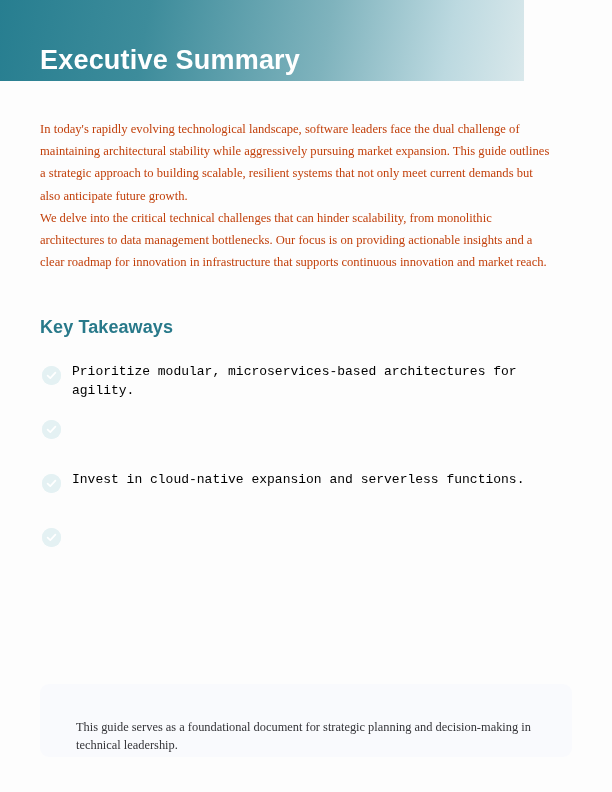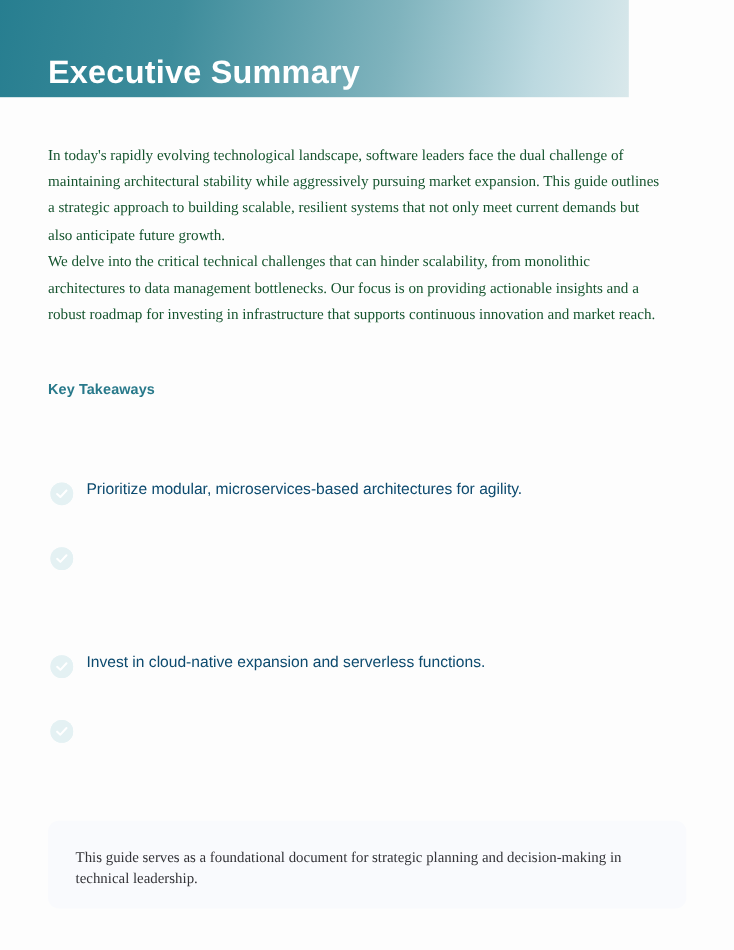--- a/index.html
+++ b/index.html
@@ -41,35 +41,35 @@
   .content {
     position: absolute;
     left: 40px;
     top: 118px;
     width: 512px;
   }
   .para {
     font-family: "Liberation Serif", serif;
     font-size: 12.6px;
     line-height: 22.2px;
-    color: #14532d;
+    color: #c2410c;
     margin: 0;
     text-align: left;
   }
   .para + .para {
     margin-top: 0px;
   }
 
   
   .section-heading {
     position: absolute;
     left: 40px;
     top: 318px;
     font-family: "Liberation Sans", sans-serif;
-    font-size: 12px;
+    font-size: 18px;
     font-weight: bold;
     color: #28798a;
     letter-spacing: 0.1px;
     line-height: 1;
     margin: 0;
   }
 
   
   .takeaway-list {
     position: absolute;
@@ -96,58 +96,57 @@
     background: #e4f1f3;
     display: block;
   }
   .check-badge svg {
     display: block;
     width: 19px;
     height: 19px;
   }
   .takeaway-text {
     display: block;
-    font-family: Liberation Sans, sans-serif;
+    font-family: Liberation Mono, monospace;
     font-size: 13px;
     line-height: 19px;
-    color: #0c4a6e;
+    color: #000000;
     padding-top: 6px;
-    margin-top: 36px;
   }
 
   
   .footer-callout {
     position: absolute;
     left: 40px;
     top: 684px;
     width: 532px;
     height: 73px;
     box-sizing: border-box;
     background: #f9fafd;
     border-radius: 9px;
     padding: 18px 19px 0 19px;
   }
   .footer-text {
     font-family: "Liberation Serif", serif;
     font-size: 12.4px;
     line-height: 17.6px;
     color: #343438;
-    margin: 4px;
+    margin: 17px;
   }
 </style>
 </head>
 <body>
 
 <div class="header-banner">
   <h1 class="header-title">Executive Summary</h1>
 </div>
 
 <div class="content">
   <p class="para">In today's rapidly evolving technological landscape, software leaders face the dual challenge of maintaining architectural stability while aggressively pursuing market expansion. This guide outlines a strategic approach to building scalable, resilient systems that not only meet current demands but also anticipate future growth.</p>
-  <p class="para">We delve into the critical technical challenges that can hinder scalability, from monolithic architectures to data management bottlenecks. Our focus is on providing actionable insights and a robust roadmap for investing in infrastructure that supports continuous innovation and market reach.</p>
+  <p class="para">We delve into the critical technical challenges that can hinder scalability, from monolithic architectures to data management bottlenecks. Our focus is on providing actionable insights and a clear roadmap for innovation in infrastructure that supports continuous innovation and market reach.</p>
 </div>
 
 <h2 class="section-heading">Key Takeaways</h2>
 
 <ul class="takeaway-list">
   <li class="takeaway-item">
     <span class="check-badge">
       <svg viewBox="0 0 19 19" xmlns="http://www.w3.org/2000/svg">
         <circle cx="9.5" cy="9.5" r="9.5" fill="#e4f1f3"></circle>
         <path d="M5.6 9.7 L8.3 12.2 L13.4 6.7" fill="none" stroke="#ffffff" stroke-width="1.7" stroke-linecap="round" stroke-linejoin="round"></path>

